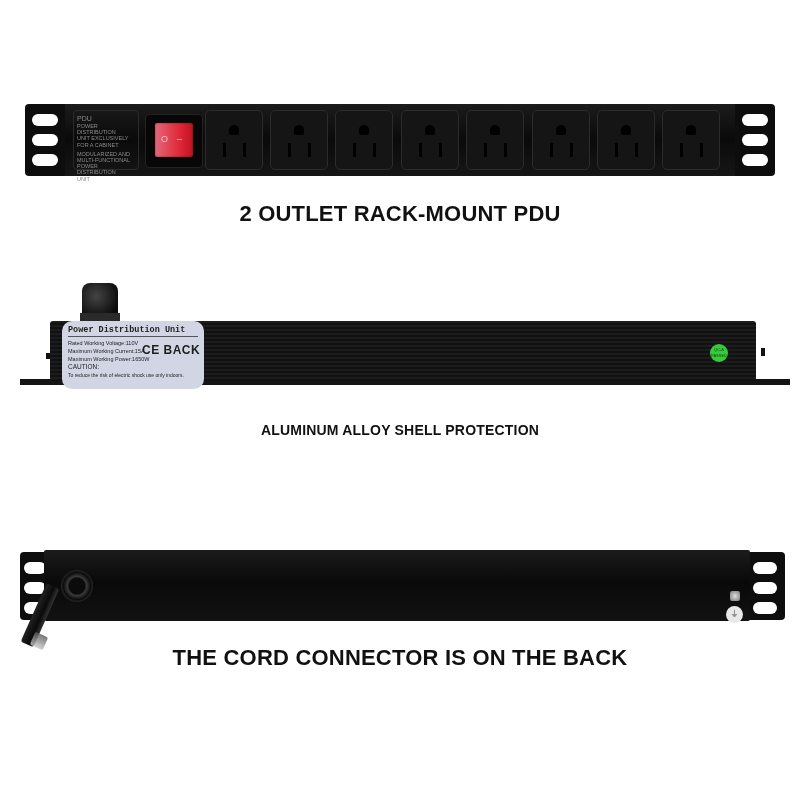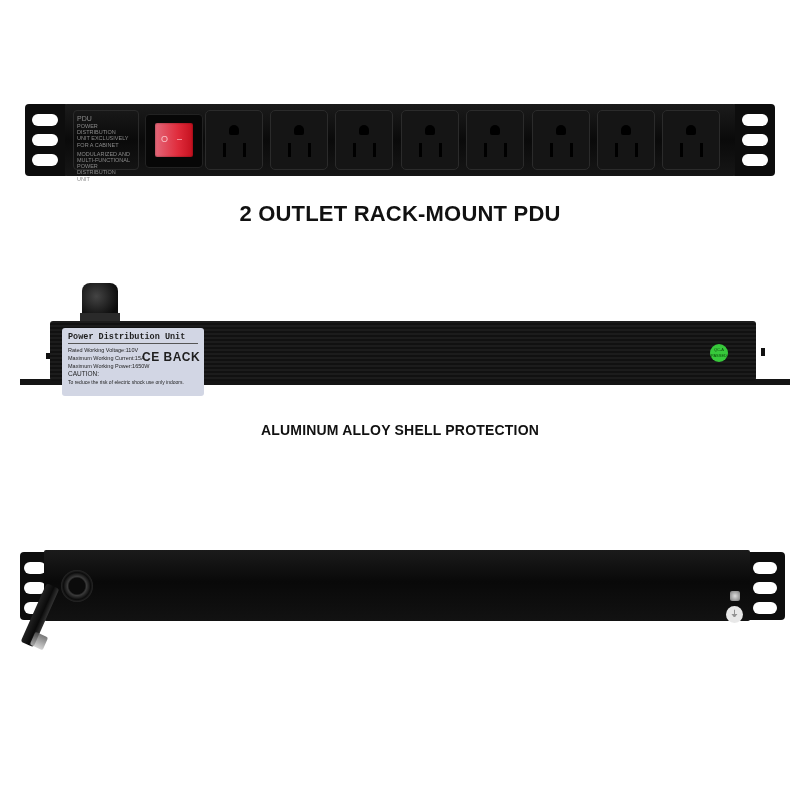--- a/index.html
+++ b/index.html
@@ -28,21 +28,21 @@
   .outlet .ground { position:absolute; left:23px; top:14px; width:10px; height:10px; background:#000; border-radius:50% 50% 20% 20%; }
   .outlet .blade { position:absolute; top:32px; width:3px; height:14px; background:#000; }
   .outlet .bl { left:17px; } .outlet .br { left:37px; }
 
   
   #pdu-side { left:20px; top:283px; width:770px; height:110px; }
   #gland { position:absolute; left:62px; top:0; width:36px; height:38px; background:radial-gradient(circle at 40% 35%, #444, #0b0b0b 70%); border-radius:8px 8px 3px 3px; }
   #gland-nut { position:absolute; left:60px; top:30px; width:40px; height:8px; background:#2a2a2a; }
   #side-body { position:absolute; left:30px; top:38px; width:706px; height:60px; background:repeating-linear-gradient(#1c1c1c 0 2px,#111 2px 4px); border-radius:3px; }
   #side-flange { position:absolute; left:0; top:96px; width:770px; height:6px; background:#141414; }
-  #side-label { position:absolute; left:42px; top:38px; width:142px; height:68px; background:#d2d6e4; border-radius:3px; color:#1e1e1e; padding:4px 6px; box-sizing:border-box;margin-top:7px; }
+  #side-label { position:absolute; left:42px; top:38px; width:142px; height:68px; background:#d2d6e4; border-radius:10px; color:#1e1e1e; padding:4px 6px; box-sizing:border-box; }
   #side-label .ttl { font-family:"Liberation Mono", monospace; font-weight:bold; font-size:8.5px; line-height:11px; border-bottom:1px solid #555; margin-bottom:2px; white-space:nowrap; }
   #side-label .row { font-size:5.5px; line-height:8px; white-space:nowrap; }
   #side-label .certs { position:absolute; left:80px; top:22px; font-size:12px; font-weight:bold; letter-spacing:0.5px; }
   #qc-sticker { position:absolute; left:690px; top:61px; width:18px; height:18px; background:#37c83b; border-radius:50%; color:#0a4a0a; font-size:4px; line-height:6px; text-align:center; padding-top:3px; box-sizing:border-box; }
   #side-knob { position:absolute; left:741px; top:65px; width:4px; height:8px; background:#111; }
   #side-screw-left { position:absolute; left:26px; top:70px; width:4px; height:6px; background:#111; }
 
   
   #pdu-back { left:20px; top:550px; width:765px; height:100px; }
   #back-body { position:absolute; left:24px; top:0; width:706px; height:71px; background:linear-gradient(#1b1b1b,#090909 45%,#121212); border-radius:2px; }
@@ -163,13 +163,14 @@
     <div class="slot" style="top:50px;left:8px;width:24px"></div>
   </div>
   <div id="back-body"></div>
   <div id="cord"></div>
   <div id="cord-tip"></div>
   <div id="cord-ring"></div>
   <div id="ground-nut"></div>
   <div id="ground-label">⏚</div>
 </div>
 <div id="cap3" class="caption">
+  <div>THE CORD CONNECTOR IS ON THE BACK</div>
 </div>
 
 </body></html>

